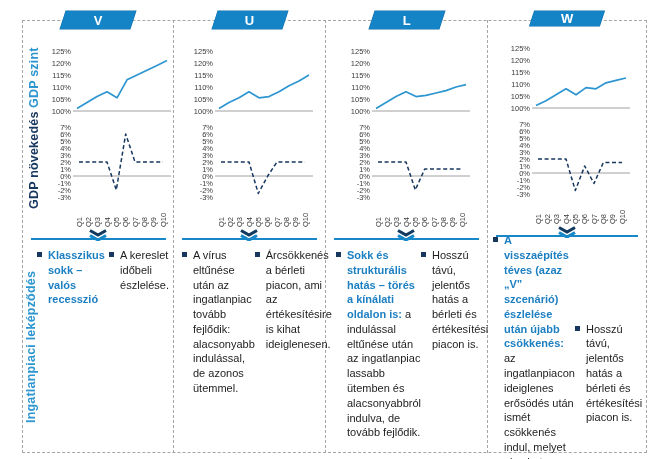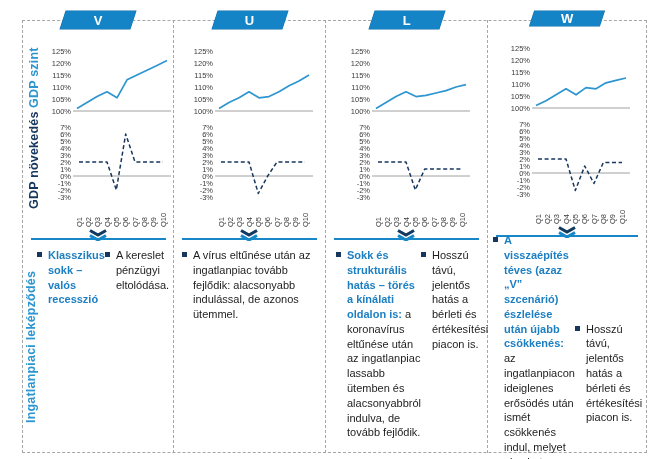--- a/index.html
+++ b/index.html
@@ -98,21 +98,21 @@
         <polyline points="3,6.5 11,11 19,6.5" fill="none" stroke="#1787c8" stroke-width="3.1"></polyline>
       </svg>
     </div>
     <div class="bullets" style="padding-left: 14px; padding-right: 4px;">
           <div class="bullet">
             <span class="sq"></span>
             <span><span class="seg-heading">Klasszikus sokk – valós recesszió</span></span>
           </div>
           <div class="bullet">
             <span class="sq"></span>
-            <span><span class="seg-body">A kereslet pénzügyi eltolódása.</span></span>
+            <span><span class="seg-body">A kereslet időbeli észlelése.</span></span>
           </div>
         </div>
   </div>
       <div class="col" style="left: 174px; width: 151px;">
     <div class="badge">
           <span>U</span>
         </div>
     <div class="charts" style="margin-left: 0px;">
           <svg width="126" height="78" viewBox="0 0 126 78">
             <text x="26" y="12.6" text-anchor="end" class="tick-text">125%</text>
@@ -155,20 +155,24 @@
       <svg width="22" height="12" viewBox="0 0 22 12">
         <polyline points="3,1.5 11,6 19,1.5" fill="none" stroke="#12395f" stroke-width="3.1"></polyline>
         <polyline points="3,6.5 11,11 19,6.5" fill="none" stroke="#1787c8" stroke-width="3.1"></polyline>
       </svg>
     </div>
     <div class="bullets" style="padding-left: 8px; padding-right: 4px;">
           <div class="bullet">
             <span class="sq"></span>
             <span><span class="seg-body">A vírus eltűnése után az ingatlanpiac tovább fejlődik: alacsonyabb indulással, de azonos ütemmel.</span></span>
           </div>
+          <div class="bullet">
+            <span class="sq"></span>
+            <span><span class="seg-body">Árcsökkenés a bérleti piacon, ami az értékesítésire is kihat ideiglenesen.</span></span>
+          </div>
         </div>
   </div>
       <div class="col" style="left: 326px; width: 161px;">
     <div class="badge">
           <span>L</span>
         </div>
     <div class="charts" style="margin-left: 0px;">
           <svg width="126" height="78" viewBox="0 0 126 78">
             <text x="26" y="12.6" text-anchor="end" class="tick-text">125%</text>
             <text x="26" y="24.6" text-anchor="end" class="tick-text">120%</text>
@@ -208,21 +212,21 @@
     <div class="divider">
       <div class="bar"></div>
       <svg width="22" height="12" viewBox="0 0 22 12">
         <polyline points="3,1.5 11,6 19,1.5" fill="none" stroke="#12395f" stroke-width="3.1"></polyline>
         <polyline points="3,6.5 11,11 19,6.5" fill="none" stroke="#1787c8" stroke-width="3.1"></polyline>
       </svg>
     </div>
     <div class="bullets" style="padding-left: 10px; padding-right: 4px;">
           <div class="bullet">
             <span class="sq"></span>
-            <span><span class="seg-heading">Sokk és strukturális hatás – törés a kínálati oldalon is:</span><span class="seg-body"> a koronavírus eltűnése után az ingatlanpiac lassabb ütemben és alacsonyabbról indulva, de tovább fejlődik.</span></span>
+            <span><span class="seg-heading">Sokk és strukturális hatás – törés a kínálati oldalon is:</span><span class="seg-body"> a indulással eltűnése után az ingatlanpiac lassabb ütemben és alacsonyabbról indulva, de tovább fejlődik.</span></span>
           </div>
           <div class="bullet">
             <span class="sq"></span>
             <span><span class="seg-body">Hosszú távú, jelentős hatás a bérleti és értékesítési piacon is.</span></span>
           </div>
         </div>
   </div>
       <div class="col" style="left: 488px; width: 158px;">
     <div class="badge">
           <span>W</span>

